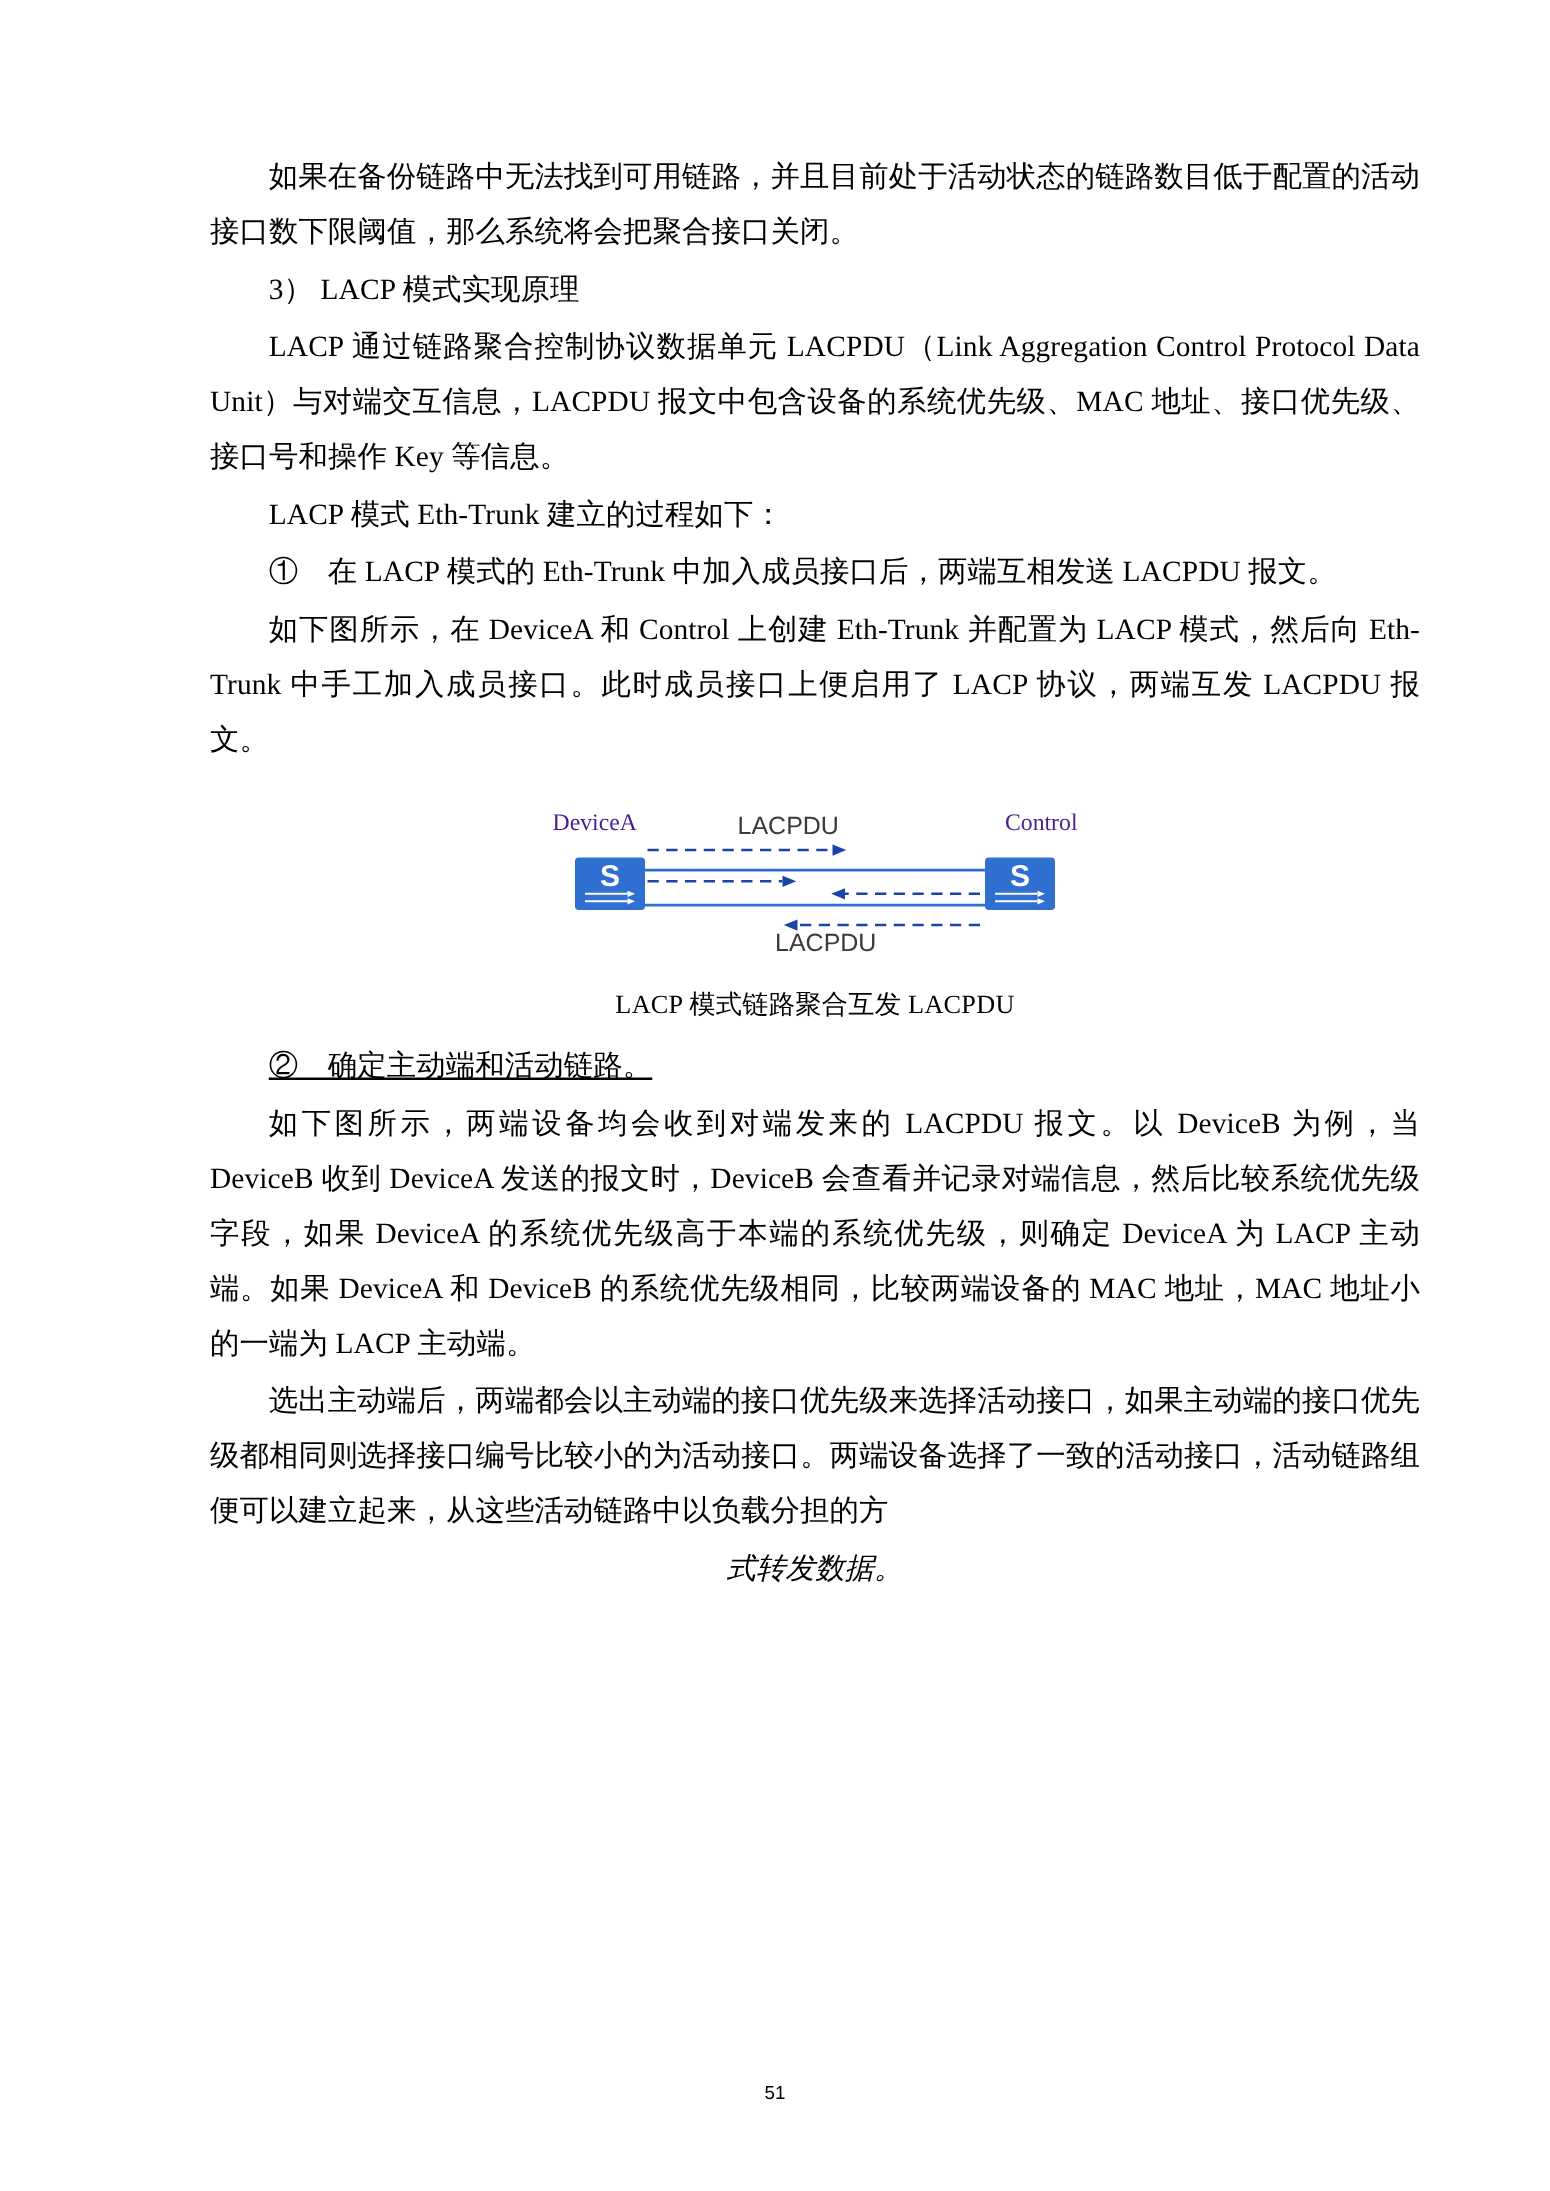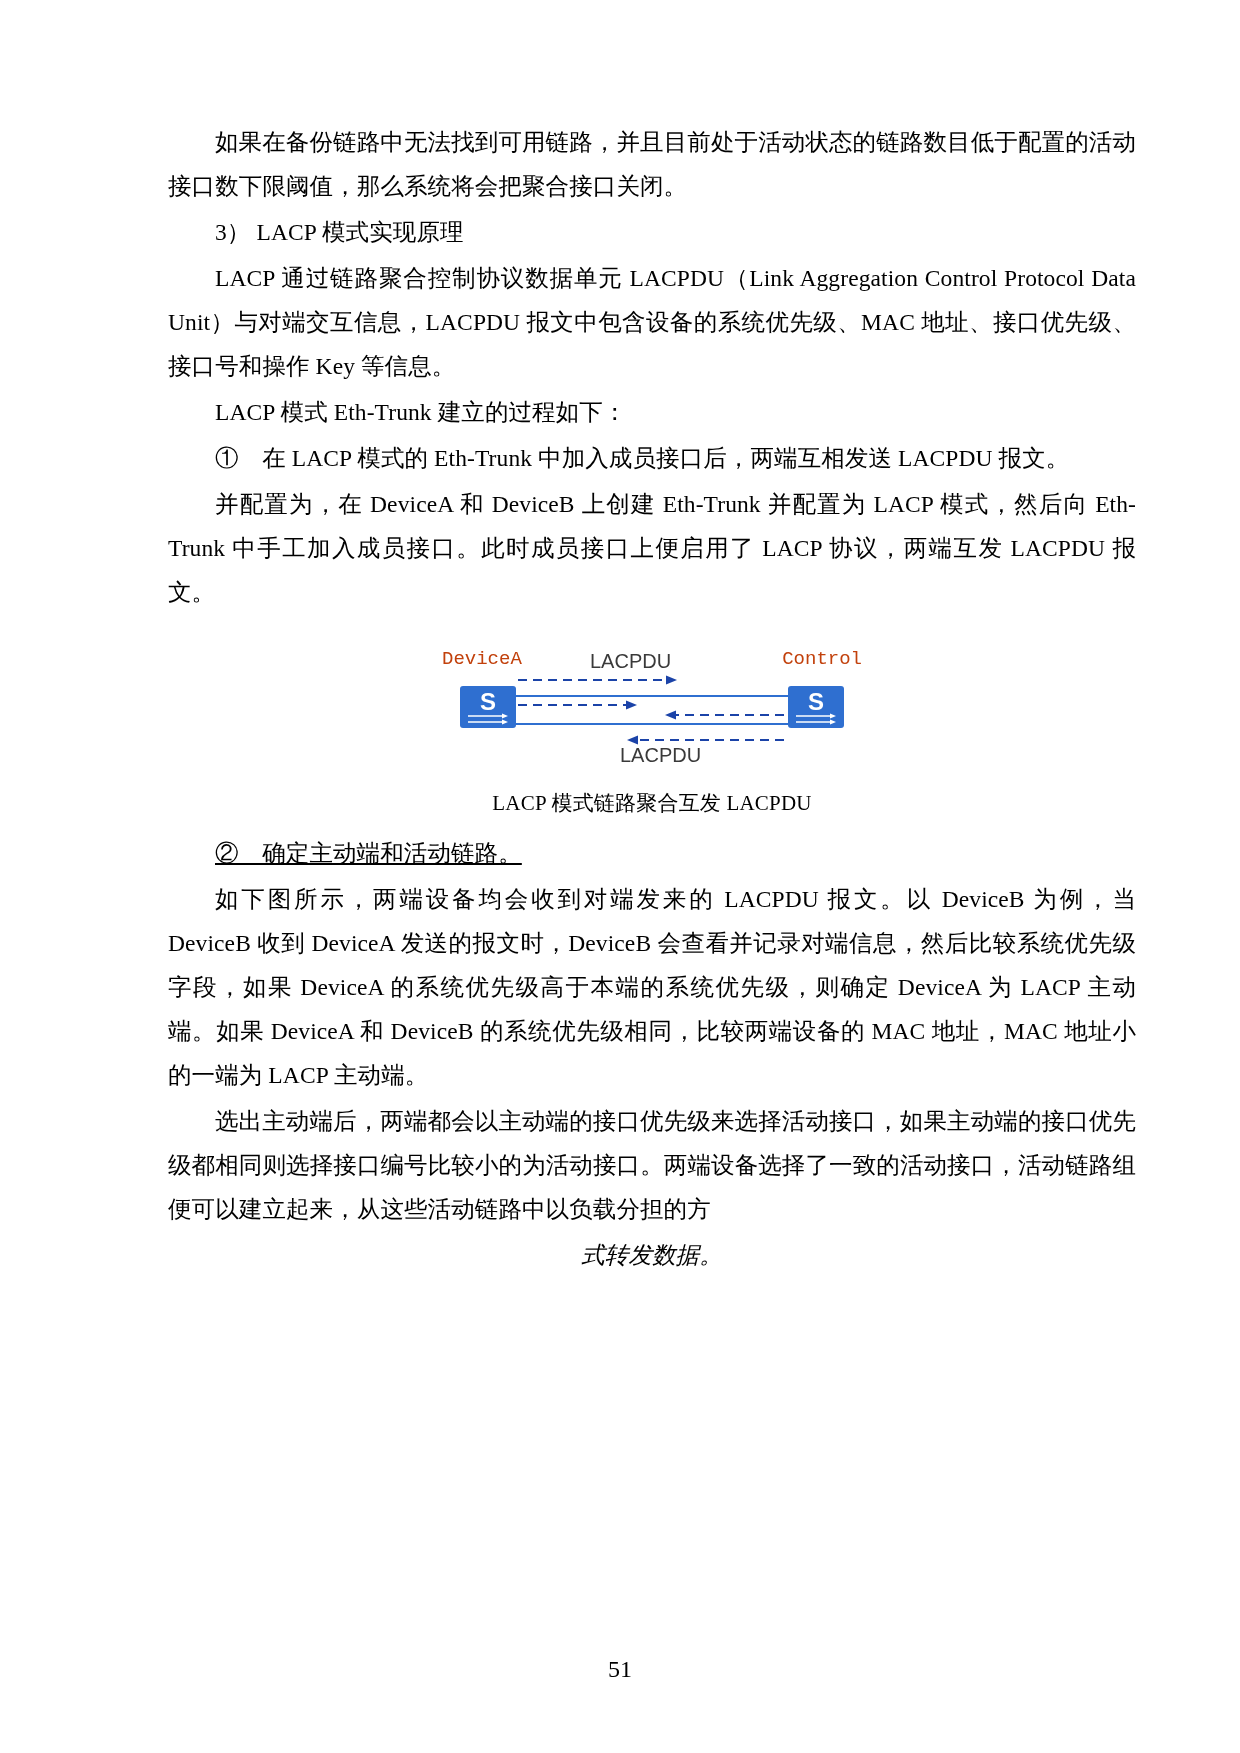--- a/index.html
+++ b/index.html
@@ -38,23 +38,23 @@
     text-align: center;
   }
   .fig-box {
     position: relative;
     width: 420px;
     height: 125px;
     margin: 0 auto;
   }
   .dev-label {
     position: absolute;
-    font-family: Liberation Mono, monospace;
+    font-family: Liberation Serif, serif;
     font-size: 19px;
-    color: #c2410c;
+    color: #4c1d95;
     white-space: nowrap;
   }
   .lacpdu-label {
     position: absolute;
     font-family: "Liberation Sans", sans-serif;
     font-size: 20px;
     color: #3a3a3a;
     white-space: nowrap;
   }
   .switch {
@@ -86,22 +86,22 @@
     font-size: 21px;
     text-align: center;
     letter-spacing: 0.2px;
   }
   .page-number {
     position: absolute;
     bottom: 70px;
     left: 0;
     right: 0;
     text-align: center;
-    font-size: 24px;
-    font-family: Liberation Serif, serif;
+    font-size: 15px;
+    font-family: Liberation Sans, sans-serif;
   }
   .center-line {
     text-align: center;
     font-style: italic;
   }
 </style>
 </head>
 <body>
 
 <div class="page">
@@ -109,21 +109,21 @@
   <p class="para indent">如果在备份链路中无法找到可用链路，并且目前处于活动状态的链路数目低于配置的活动接口数下限阈值，那么系统将会把聚合接口关闭。</p>
 
   <p class="para indent">3） LACP 模式实现原理</p>
 
   <p class="para indent">LACP 通过链路聚合控制协议数据单元 LACPDU（Link Aggregation Control Protocol Data Unit）与对端交互信息，LACPDU 报文中包含设备的系统优先级、MAC 地址、接口优先级、接口号和操作 Key 等信息。</p>
 
   <p class="para indent">LACP 模式 Eth-Trunk 建立的过程如下：</p>
 
   <p class="para indent">①　在 LACP 模式的 Eth-Trunk 中加入成员接口后，两端互相发送 LACPDU 报文。</p>
 
-  <p class="para indent">并配置为，在 DeviceA 和 DeviceB 上创建 Eth-Trunk 并配置为 LACP 模式，然后向 Eth-Trunk 中手工加入成员接口。此时成员接口上便启用了 LACP 协议，两端互发 LACPDU 报文。</p>
+  <p class="para indent">如下图所示，在 DeviceA 和 Control 上创建 Eth-Trunk 并配置为 LACP 模式，然后向 Eth-Trunk 中手工加入成员接口。此时成员接口上便启用了 LACP 协议，两端互发 LACPDU 报文。</p>
 
   <div class="figure">
     <div class="fig-box">
 
       <div class="dev-label" style="left:0px; top:0px;">DeviceA</div>
       <div class="dev-label" style="right:0px; top:0px;">Control</div>
       <div class="lacpdu-label" style="left:148px; top:2px;">LACPDU</div>
       <div class="lacpdu-label" style="left:178px; top:96px;">LACPDU</div>
 
       <div class="switch" style="left:18px; top:38px;">

